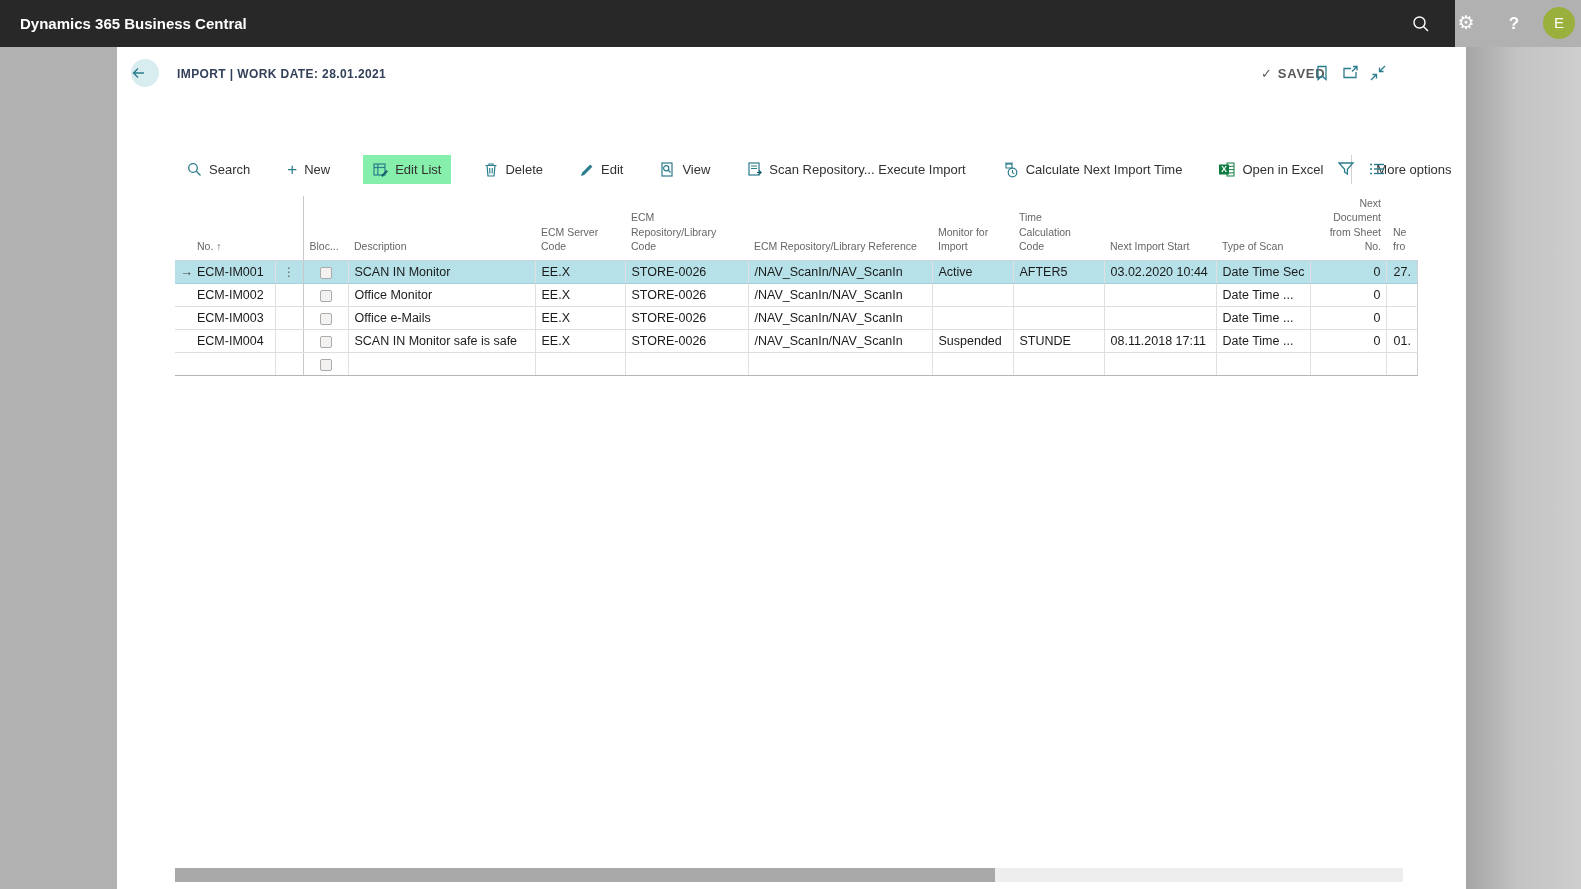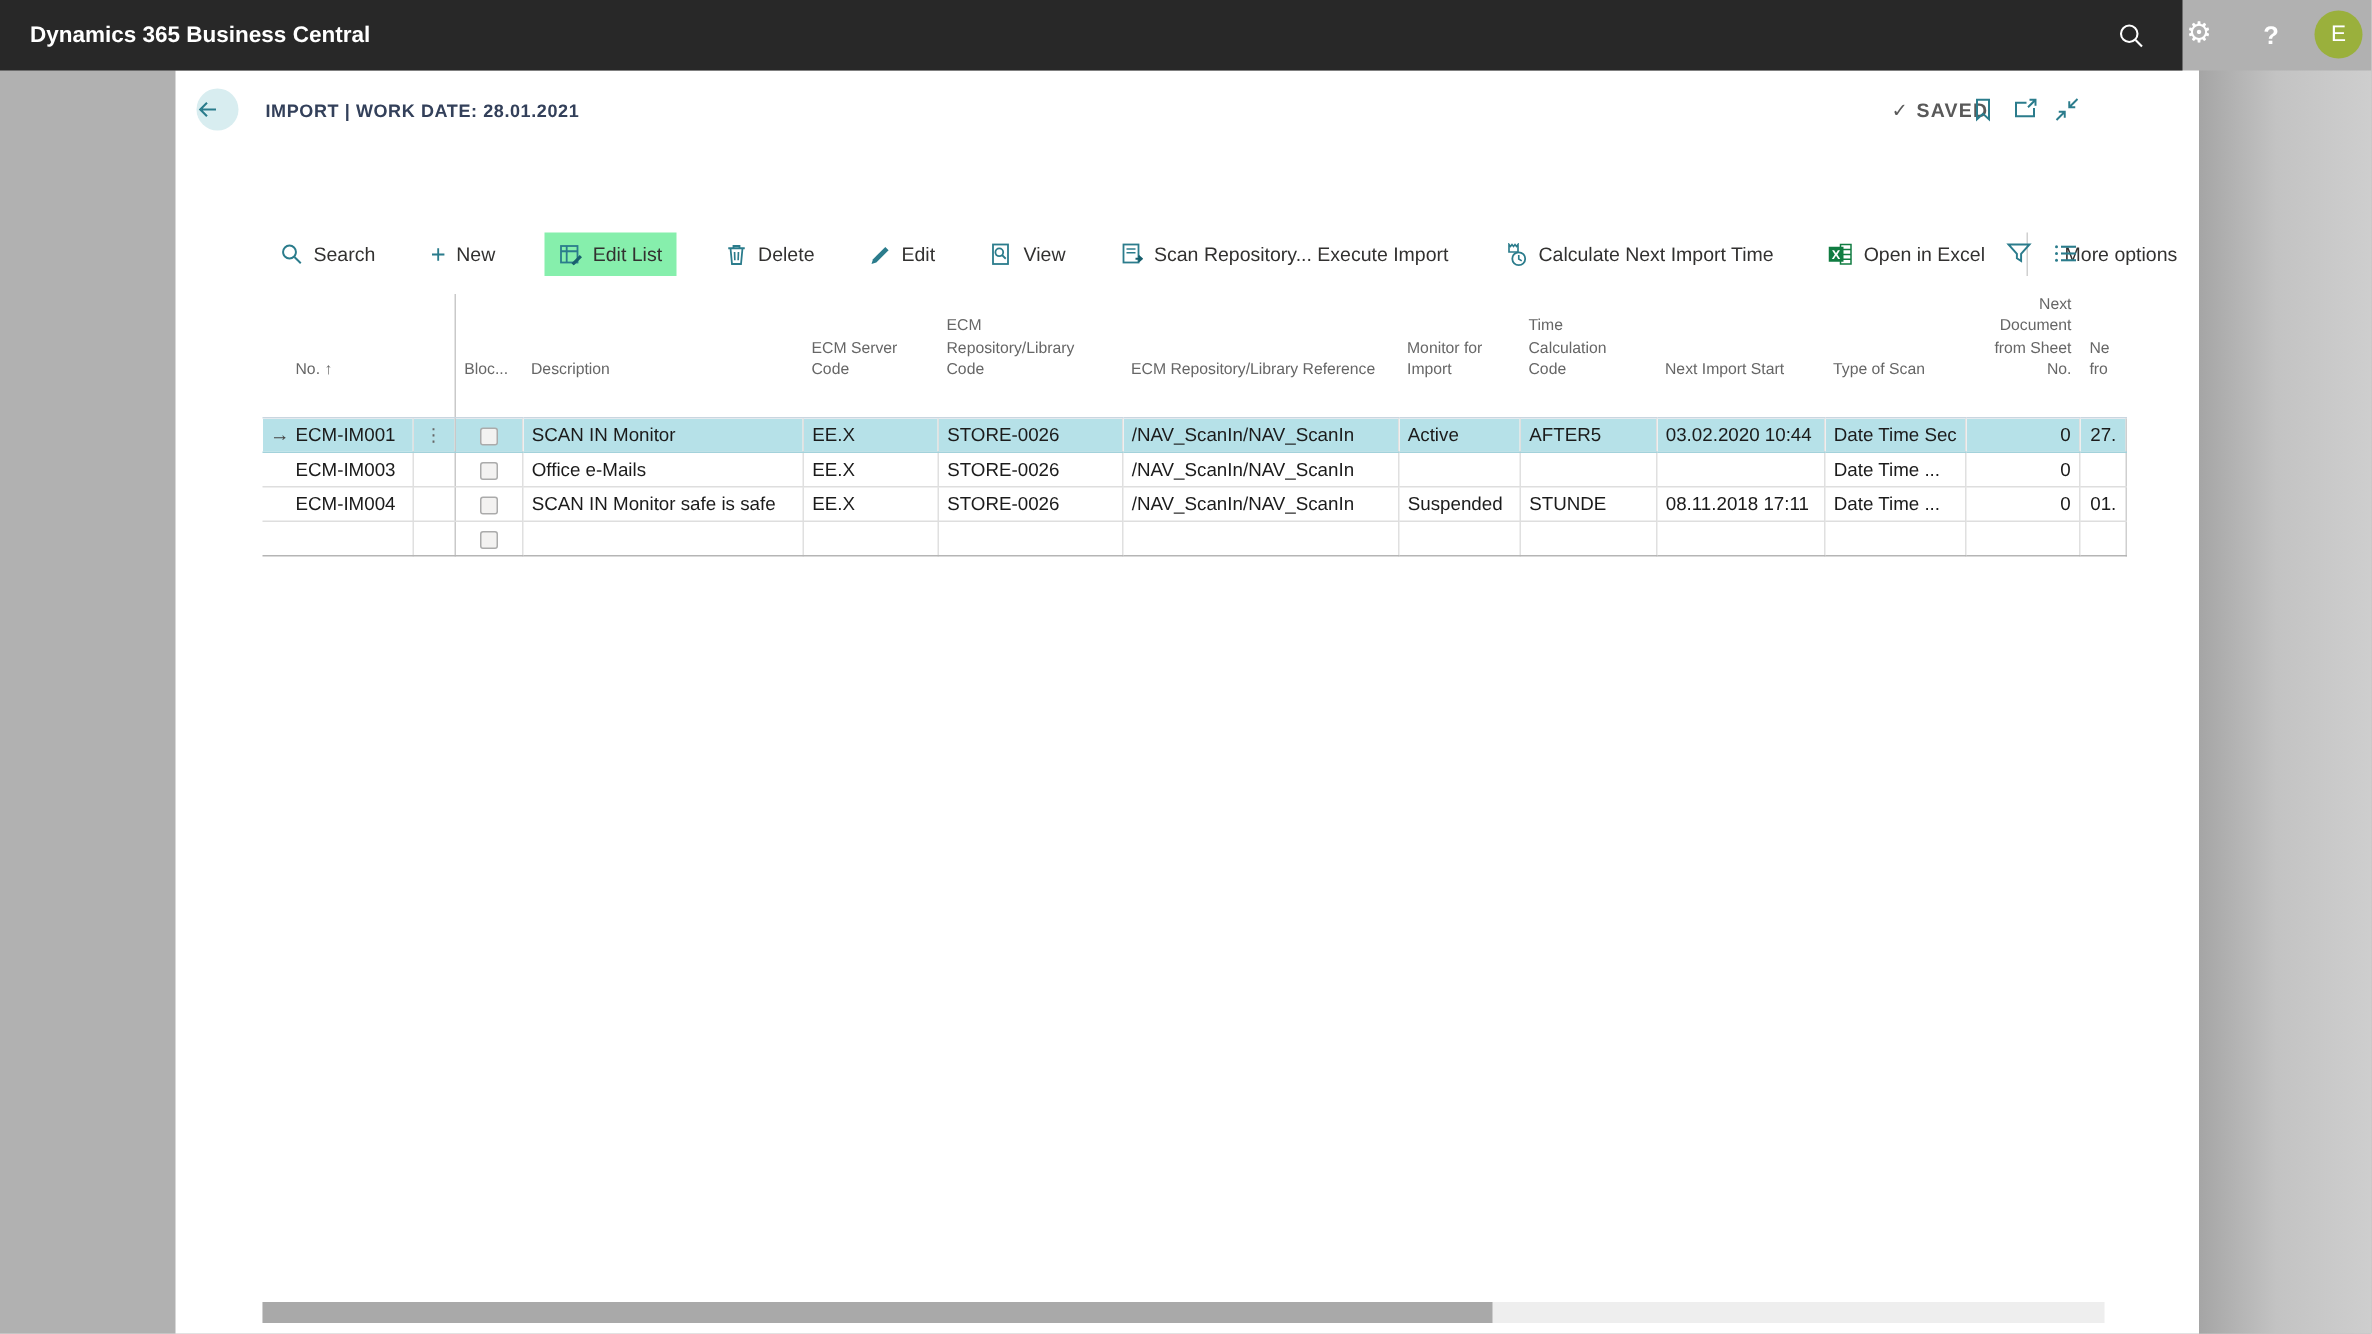--- a/index.html
+++ b/index.html
@@ -39,21 +39,21 @@
   .tbi svg, .tbi .plus { flex:none; }
   .tbi.sel { background:#86efac; padding:7px 10px; }
   .plus { color:#2b7c8c; font-size:17px; font-weight:400; line-height:14px; }
   .tbi.more { border-left:1px solid #d0d0d0; padding-left:24px; margin-left:-5px; }
   .view-ic { position:absolute; top:113px; width:20px; height:20px; cursor:pointer; }
 
   
   .grid-wrap { position:absolute; left:58px; top:149px; }
   table { border-collapse:collapse; table-layout:fixed; }
   th { vertical-align:bottom; font-weight:normal; font-size:10.5px; color:#666;
-       text-align:left; padding:0 6px 24px 6px; height:64px; border-bottom:1px solid #c9d6e0; cursor:pointer; }
+       text-align:left; padding:0 6px 6px 6px; height:64px; border-bottom:1px solid #c9d6e0; cursor:pointer; }
   th span { white-space:pre-line; display:inline-block; line-height:1.38; }
   th.c-no { padding-left:22px; }
   th.al-r { text-align:right; }
   td { height:23px; font-size:12.5px; color:#1b1b1b; padding:0 6px; white-space:nowrap; overflow:hidden;
        border-right:1px solid #e0e0e0; border-bottom:1px solid #dedede; cursor:pointer; }
   td.c-no { padding-left:22px; position:relative; }
   td.c-menu { text-align:center; color:#666; font-size:12px; }
   td.c-blocked { text-align:center; }
   td.al-r { text-align:right; }
   td.c-next_partial { border-right:1px solid #cfcfcf; }
@@ -265,20 +265,35 @@
             <td class="c-repo_code">STORE-0026</td>
             <td class="c-repo_ref">/NAV_ScanIn/NAV_ScanIn</td>
             <td class="c-monitor">Active</td>
             <td class="c-time_calc">AFTER5</td>
             <td class="c-next_import">03.02.2020 10:44</td>
             <td class="c-type_scan">Date Time Sec</td>
             <td class="c-next_doc al-r">0</td>
             <td class="c-next_partial">27.</td>
           </tr>
           <tr>
+            <td class="c-no">ECM-IM002</td>
+            <td class="c-menu"></td>
+            <td class="c-blocked"><span class="cb"></span></td>
+            <td class="c-description">Office Monitor</td>
+            <td class="c-server_code">EE.X</td>
+            <td class="c-repo_code">STORE-0026</td>
+            <td class="c-repo_ref">/NAV_ScanIn/NAV_ScanIn</td>
+            <td class="c-monitor"></td>
+            <td class="c-time_calc"></td>
+            <td class="c-next_import"></td>
+            <td class="c-type_scan">Date Time ...</td>
+            <td class="c-next_doc al-r">0</td>
+            <td class="c-next_partial"></td>
+          </tr>
+          <tr>
             <td class="c-no">ECM-IM003</td>
             <td class="c-menu"></td>
             <td class="c-blocked"><span class="cb"></span></td>
             <td class="c-description">Office e-Mails</td>
             <td class="c-server_code">EE.X</td>
             <td class="c-repo_code">STORE-0026</td>
             <td class="c-repo_ref">/NAV_ScanIn/NAV_ScanIn</td>
             <td class="c-monitor"></td>
             <td class="c-time_calc"></td>
             <td class="c-next_import"></td>

